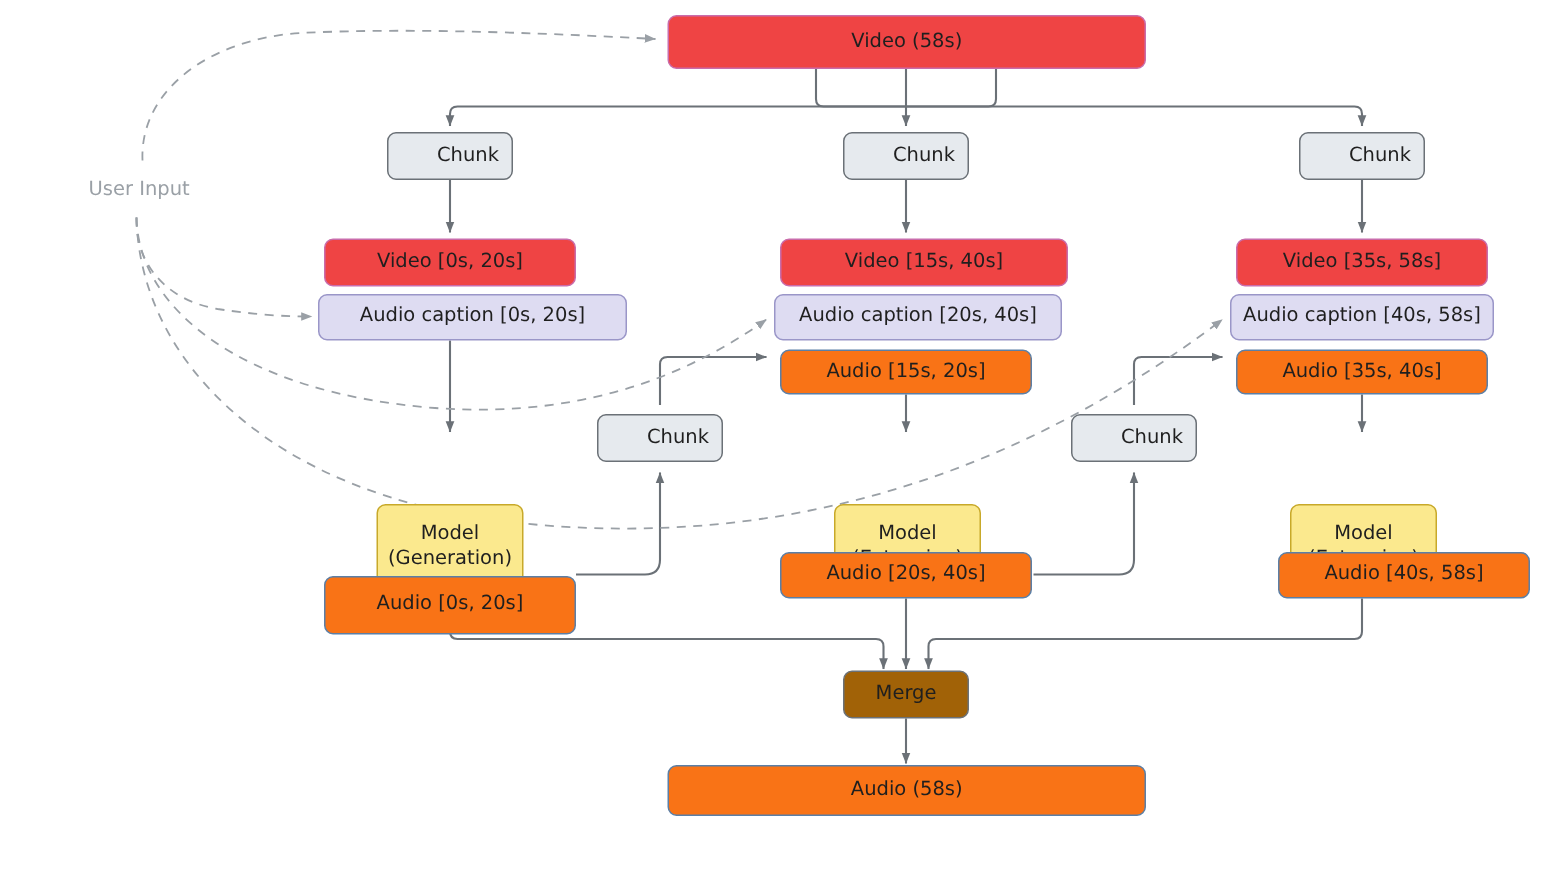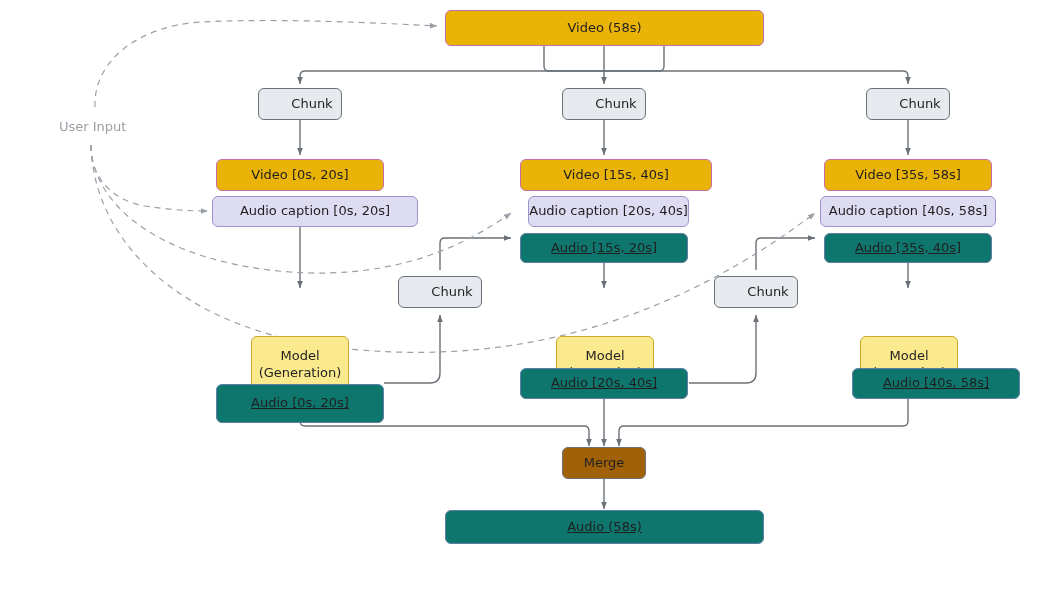--- a/index.html
+++ b/index.html
@@ -12,23 +12,23 @@
   svg.edges{position:absolute;left:0;top:0;width:1037px;height:594px;overflow:visible;}
   .node{
     position:absolute;box-sizing:border-box;
     display:flex;align-items:center;justify-content:center;
     text-align:center;border-radius:6px;
     font-size:13px;line-height:1.25;color:#1f1f1f;
     border:1px solid #9aa0a6;
     z-index:2;
     white-space:pre-line;
   }
-  .n-video{background:#eab308;border-color:#c96cab;}
+  .n-video{background:#ef4444;border-color:#c96cab;}
   .n-caption{background:#dedcf2;border-color:#9a96c8;}
-  .n-audio{background:#0f766e;border-color:#5b7fa6;text-decoration:underline;}
+  .n-audio{background:#f97316;border-color:#5b7fa6;}
   .n-model{background:#fbe98e;border-color:#c8a92a;margin-top:46px;}
   .n-chunk{background:#e6eaee;border-color:#6b7177;padding-left:24px;}
   .n-merge{background:#a16207;border-color:#6b7177;}
   .label-userinput{
     position:absolute;font-size:13px;color:#9aa0a6;
     z-index:2;white-space:nowrap;
   }
   .edge{fill:none;stroke:#6b7177;stroke-width:1.4;}
   .edge-dashed{fill:none;stroke:#9aa0a6;stroke-width:1.2;stroke-dasharray:6 5;}
 </style>
@@ -94,21 +94,21 @@
 
   <div class="node n-chunk" style="left:258px;top:88px;width:84px;height:32px;">Chunk</div>
   <div class="node n-chunk" style="left:562px;top:88px;width:84px;height:32px;">Chunk</div>
   <div class="node n-chunk" style="left:866px;top:88px;width:84px;height:32px;">Chunk</div>
 
   <div class="node n-video" style="left:216px;top:159px;width:168px;height:32px;">Video [0s, 20s]</div>
   <div class="node n-video" style="left:520px;top:159px;width:192px;height:32px;">Video [15s, 40s]</div>
   <div class="node n-video" style="left:824px;top:159px;width:168px;height:32px;">Video [35s, 58s]</div>
 
   <div class="node n-caption" style="left:212px;top:196px;width:206px;height:31px;">Audio caption [0s, 20s]</div>
-  <div class="node n-caption" style="left:528px;top:196px;width:161px;height:31px;">Audio caption [20s, 40s]</div>
+  <div class="node n-caption" style="left:516px;top:196px;width:192px;height:31px;">Audio caption [20s, 40s]</div>
   <div class="node n-caption" style="left:820px;top:196px;width:176px;height:31px;">Audio caption [40s, 58s]</div>
 
   <div class="node n-audio" style="left:520px;top:233px;width:168px;height:30px;">Audio [15s, 20s]</div>
   <div class="node n-audio" style="left:824px;top:233px;width:168px;height:30px;">Audio [35s, 40s]</div>
 
   <div class="node n-model" style="left:251px;top:290px;width:98px;height:57px;">Model
 (Generation)</div>
   <div class="node n-model" style="left:556px;top:290px;width:98px;height:57px;">Model
 (Extension)</div>
   <div class="node n-model" style="left:860px;top:290px;width:98px;height:57px;">Model

